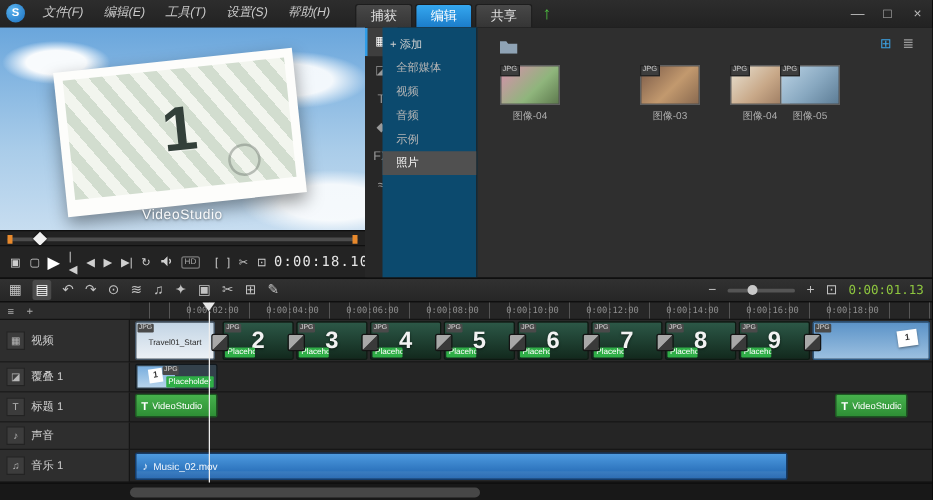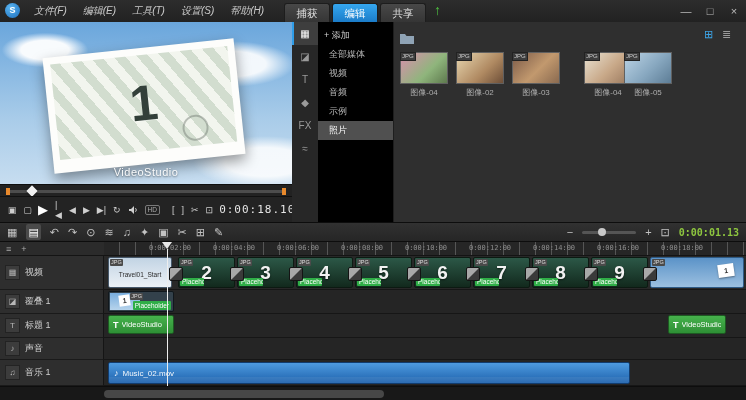--- a/index.html
+++ b/index.html
@@ -43,21 +43,21 @@
   .play{font-size:13px;color:#fff;}
   .hd{font-size:6.5px;border:1px solid #7a7a7a;color:#aaa;padding:1px 2px;border-radius:2px;line-height:6px;}
   .spacer{flex:1;}
   .timecode{font-family:"DejaVu Sans Mono",monospace;font-size:11px;color:#e6e6e6;letter-spacing:1px;}
 
   
   .library{left:292px;top:22px;width:454px;height:200px;background:#2f2f2f;border-left:1px solid #0e0e0e;}
   .libstrip{left:292px;top:22px;width:26px;height:200px;background:#272727;border-right:1px solid #1c1c1c;}
   .lib-ico{width:26px;height:23px;text-align:center;line-height:23px;font-size:10px;color:#9a9a9a;}
   .lib-ico.active{color:#fff;background:#3e3e3e;box-shadow:inset 2px 0 0 #2f9de8;}
-  .libnav{left:318px;top:22px;width:76px;height:200px;background:#000000;border-right:1px solid #1e1e1e;padding-top:4px;box-sizing:border-box;}
+  .libnav{left:306px;top:22px;width:76px;height:200px;background:#0c4a6e;border-right:1px solid #1e1e1e;padding-top:4px;box-sizing:border-box;}
   .nav-add{font-size:9px;color:#d0d0d0;padding:3px 6px;}
   .nav-item{font-size:9px;color:#b5b5b5;padding:3px 6px 3px 11px;}
   .nav-item.selected{background:#505050;color:#fff;}
   .folder-ico{left:400px;top:30px;}
   .view-ico{top:28px;font-size:11px;color:#9a9a9a;}
   .view-ico.active{color:#3da5e8;}
   .thumb-item{top:52px;width:48px;}
   .thumb{width:46px;height:30px;border:1px solid #606060;position:relative;box-sizing:content-box;}
   .thumb-badge{position:absolute;left:-1px;top:-1px;background:#3d3d3d;color:#ccc;font-size:6px;line-height:7px;padding:0 1px;border:1px solid #222;}
   .thumb-name{font-size:8px;color:#adadad;text-align:center;margin-top:3px;}
@@ -66,21 +66,21 @@
   .t3{background:linear-gradient(135deg,#7a5a48,#c2996e 55%,#8a6a50);}
   .t4{background:linear-gradient(135deg,#e9e2d2,#c8a888 55%,#97765c);}
   .t5{background:linear-gradient(135deg,#bcd4e6,#88a8c0 55%,#5d7d96);}
 
   
   .toolbar{left:0;top:222px;width:746px;height:20px;background:linear-gradient(#313131,#262626);border-top:1px solid #0d0d0d;border-bottom:1px solid #0d0d0d;display:flex;align-items:center;gap:9px;padding:0 7px;box-sizing:border-box;}
   .tool-ico{font-size:11px;color:#c2c2c2;line-height:16px;}
   .tool-ico.active{background:#4a4a4a;border-radius:2px;padding:0 2px;color:#fff;}
   .zoom-groove{width:54px;height:3px;background:#555;position:relative;border-radius:2px;}
   .zoom-thumb{position:absolute;left:16px;top:-3px;width:8px;height:8px;background:#c8c8c8;border-radius:50%;}
-  .tl-timecode{font-family:"DejaVu Sans Mono",monospace;font-size:10px;color:#8ec63f;font-weight:bold;}
+  .tl-timecode{font-family:"DejaVu Sans Mono",monospace;font-size:10px;color:#8ec63f;}
 
   
   .ruler-corner{left:0;top:242px;width:104px;height:14px;background:#2b2b2b;border-bottom:1px solid #141414;box-sizing:border-box;font-size:9px;color:#aaa;display:flex;gap:10px;padding-left:6px;align-items:center;}
   .ruler{left:104px;top:242px;width:642px;height:14px;box-sizing:border-box;border-bottom:1px solid #141414;
     background:repeating-linear-gradient(90deg,transparent 0 15px,#555 15px 16px),#262626;}
   .rlabel{top:244px;width:44px;text-align:center;font-family:"DejaVu Sans Mono",monospace;font-size:7px;color:#8f8f8f;}
   .thead{left:0;width:104px;background:#2e2e2e;border-right:1px solid #151515;border-bottom:1px solid #1a1a1a;display:flex;align-items:center;gap:5px;padding-left:5px;box-sizing:border-box;}
   .th-ico{width:13px;height:13px;background:#3c3c3c;border:1px solid #232323;color:#b8b8b8;font-size:8px;line-height:13px;text-align:center;flex:none;}
   .th-label{font-size:9px;color:#cfcfcf;white-space:nowrap;}
   .trow{left:104px;width:642px;background:#252525;border-bottom:1px solid #161616;box-sizing:border-box;}
@@ -196,26 +196,20 @@
       </svg></div>
   <div class="abs view-ico active" style="left:704px">⊞</div>
   <div class="abs view-ico" style="left:722px">≣</div>
 
   <div class="abs thumb-item" style="left:400px">
     <div class="thumb t1">
         <span class="thumb-badge">JPG</span>
       </div>
     <div class="thumb-name">图像-04</div>
   </div>
-  <div class="abs thumb-item" style="left:456px">
-    <div class="thumb t2">
-        <span class="thumb-badge">JPG</span>
-      </div>
-    <div class="thumb-name">图像-02</div>
-  </div>
   <div class="abs thumb-item" style="left:512px">
     <div class="thumb t3">
         <span class="thumb-badge">JPG</span>
       </div>
     <div class="thumb-name">图像-03</div>
   </div>
   <div class="abs thumb-item" style="left:584px">
     <div class="thumb t4">
         <span class="thumb-badge">JPG</span>
       </div>

